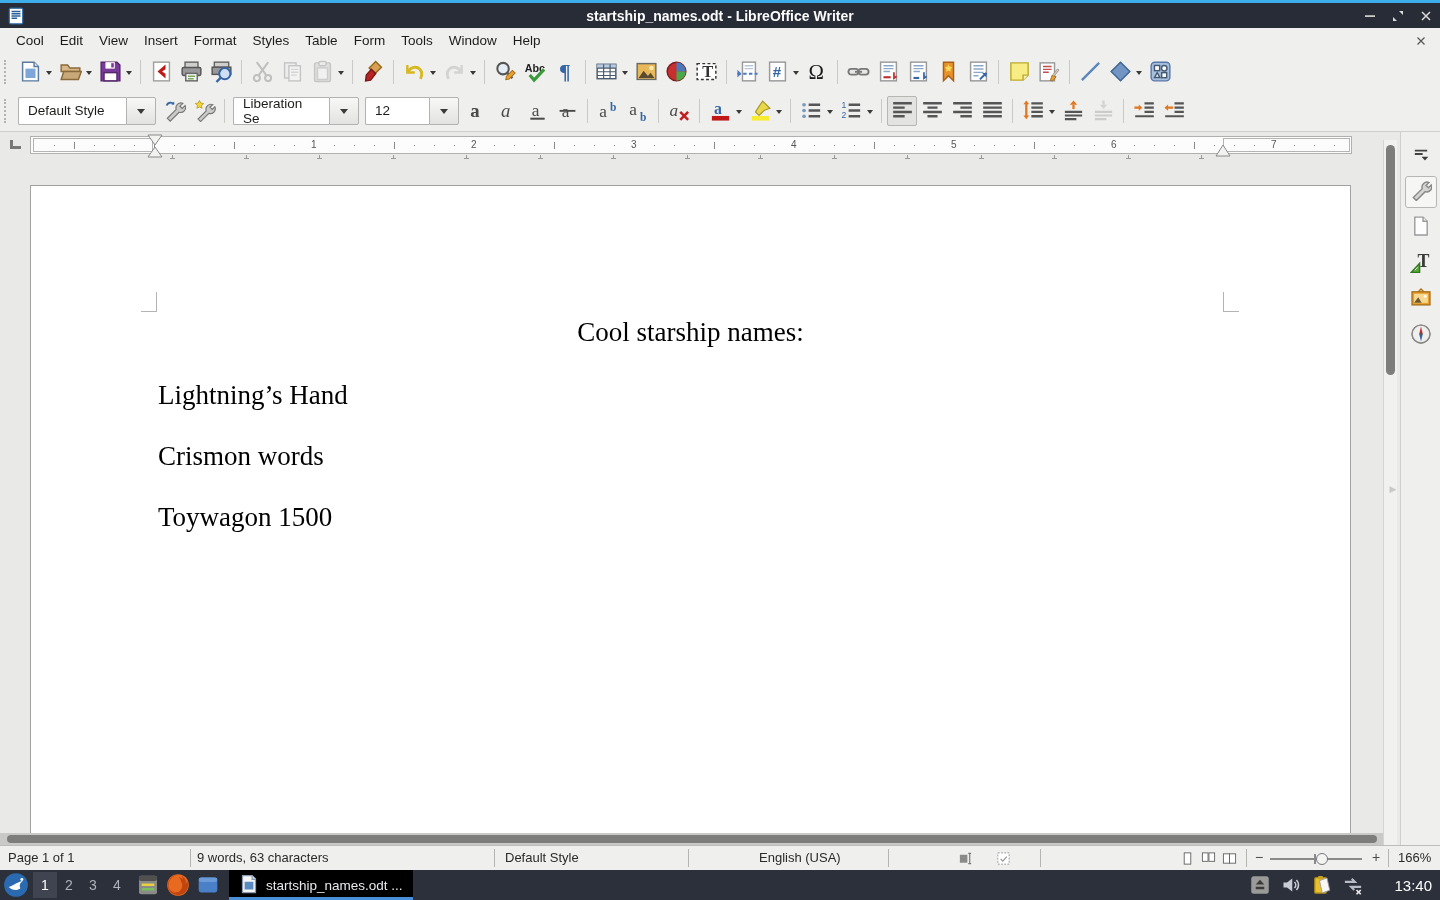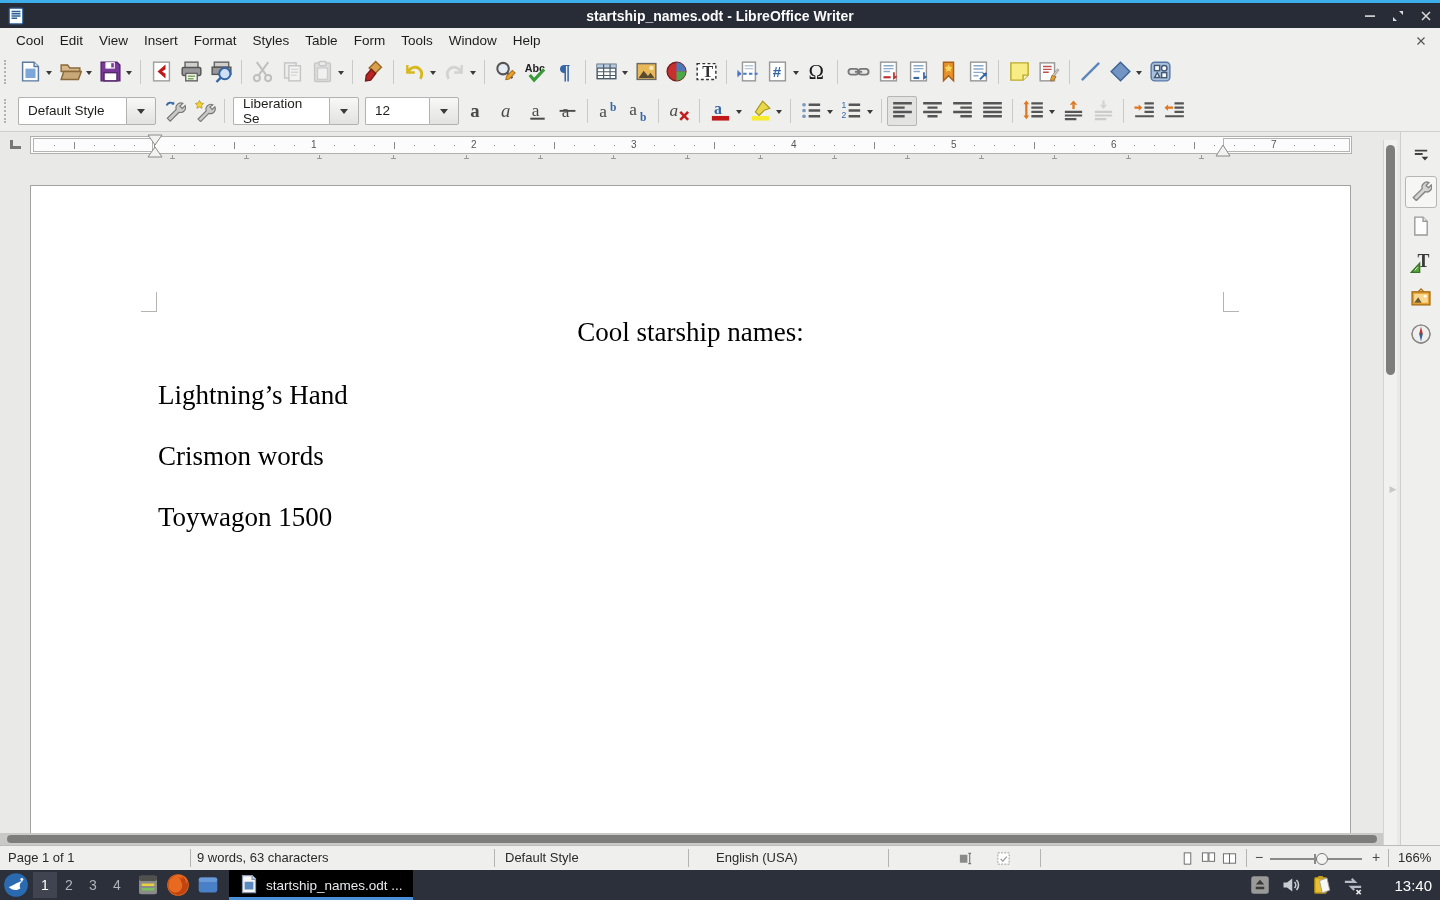--- a/index.html
+++ b/index.html
@@ -819,21 +819,21 @@
     </span>
   </div>
 
 <div class="statusbar">
   <span class="st" style="left:8px">Page 1 of 1</span>
   <span class="stdiv" style="left:190px"></span>
   <span class="st" style="left:197px">9 words, 63 characters</span>
   <span class="stdiv" style="left:494px"></span>
   <span class="st" style="left:505px">Default Style</span>
   <span class="stdiv" style="left:688px"></span>
-  <span class="st" style="left:716px">English (USA)</span>
+  <span class="st" style="left:759px">English (USA)</span>
   <span class="stdiv" style="left:888px"></span>
   <span id="st-modes"><span class="sticon" style="left: 958px;">
         <svg viewBox="0 0 16 16">
           <rect x="2" y="4" width="8" height="8.5" fill="#8a8a88"></rect>
           <path d="M12.5 2.5v11M11 2.5h3M11 13.5h3" stroke="#777" stroke-width="1.2" fill="none"></path>
         </svg>
       </span><span class="sticon" style="left: 996px;">
         <svg viewBox="0 0 16 16">
           <rect x="2" y="2" width="12" height="12" fill="#fff" stroke="#999" stroke-dasharray="2 1.4"></rect>
           <path d="M5 8.5l2.3 2.3L11.5 6" fill="none" stroke="#999" stroke-width="1.4"></path>

